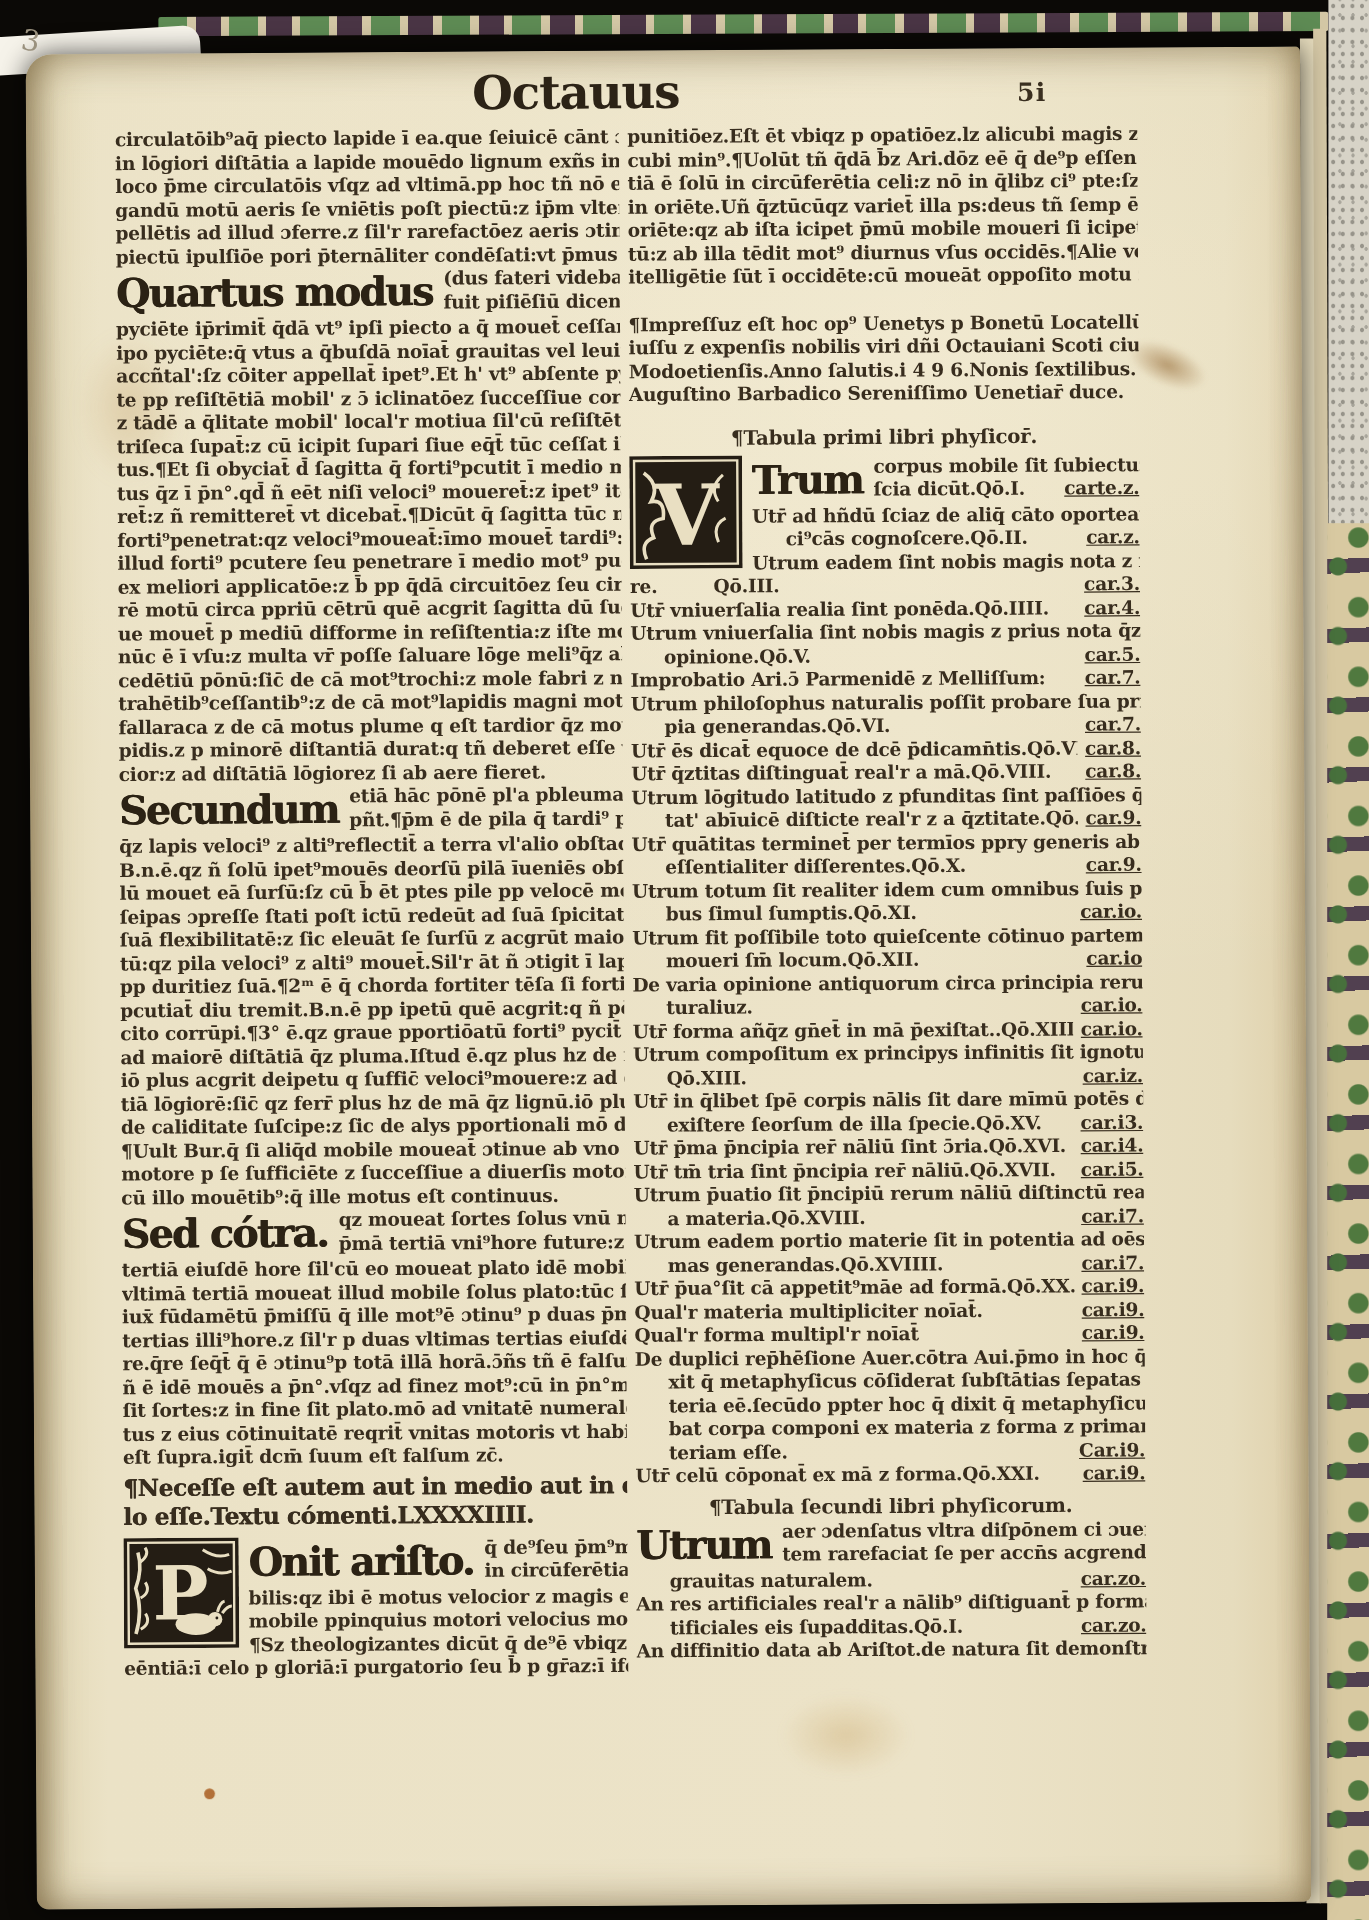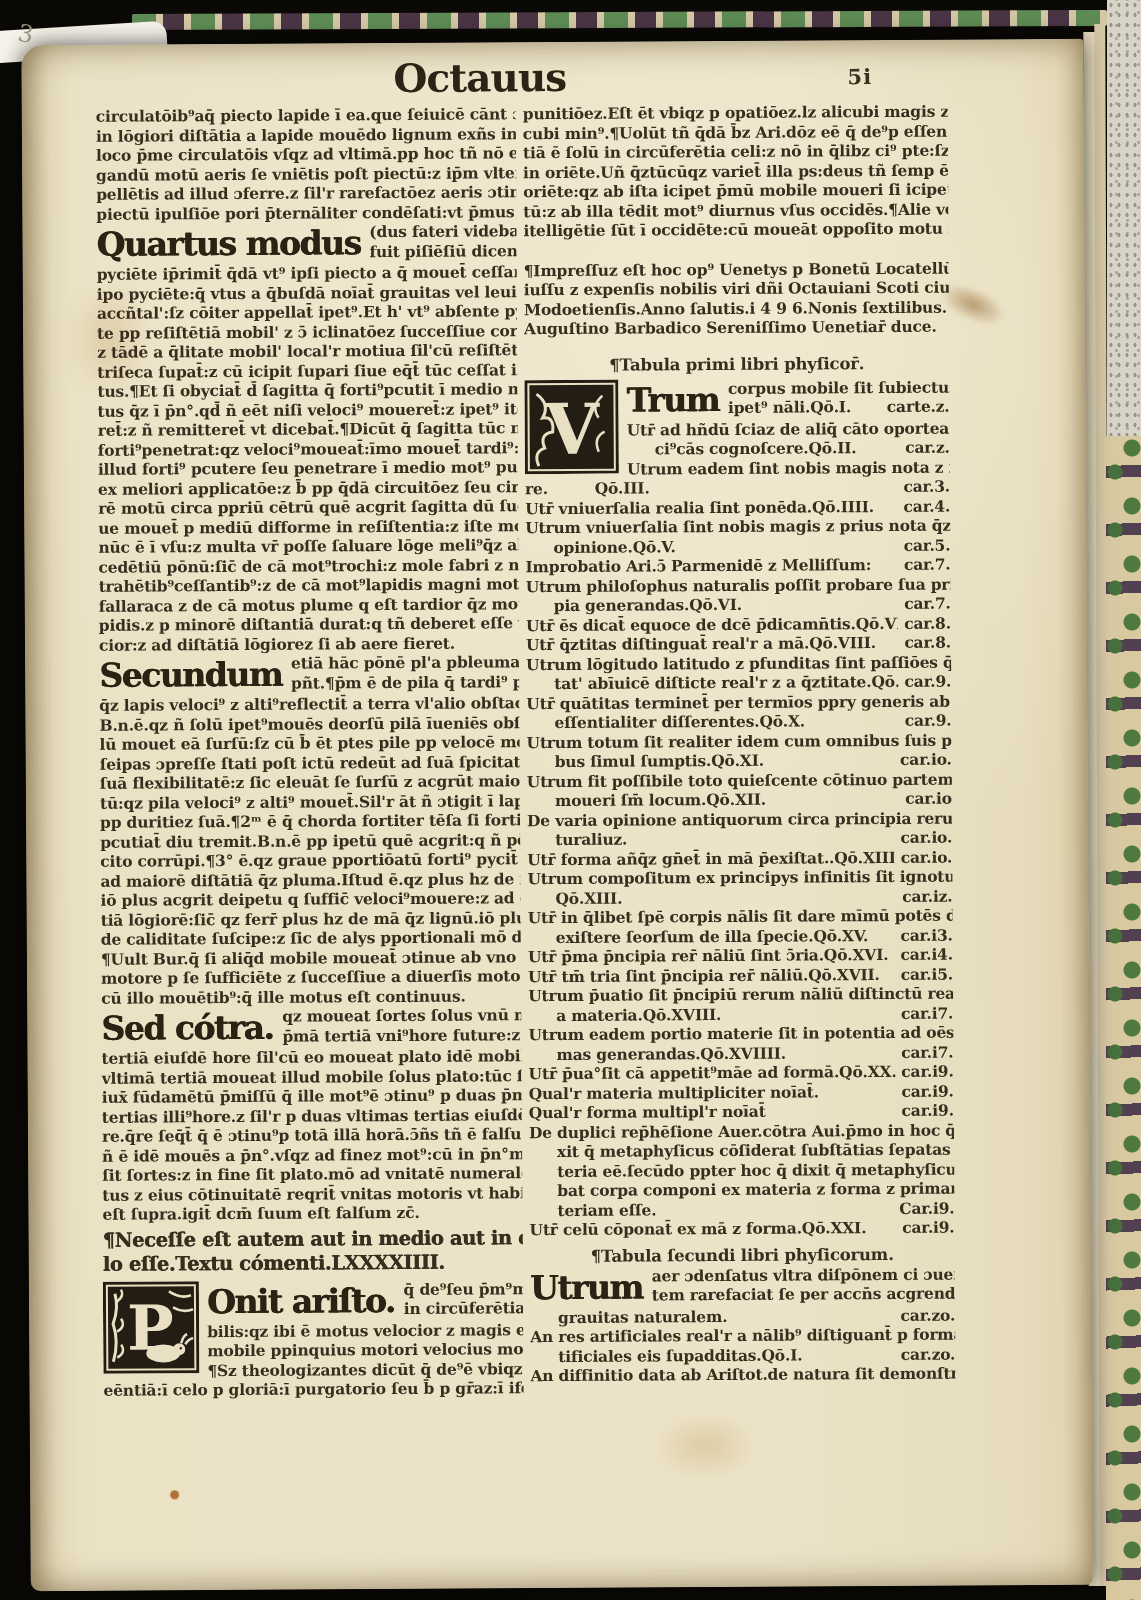--- a/index.html
+++ b/index.html
@@ -47,21 +47,21 @@
   .runhead{position:absolute;left:372px;top:12px;font-size:39px;font-weight:bold;color:#2c2316;
     letter-spacing:-1px;white-space:nowrap;}
   .folio{position:absolute;left:826px;top:24px;font-size:21px;font-weight:bold;color:#3a2f20;letter-spacing:1px;text-align:center;}
   .col{position:absolute;top:62px;width:420px;font-size:15.5px;line-height:19.5px;font-weight:bold;
     color:#382d1e;letter-spacing:-0.2px;}
   .colL{left:74px;}
   .colR{left:501px;width:425px;}
   .line{height:19.5px;white-space:nowrap;overflow:hidden;}
   .row{display:flex;}
   .row .t{flex:0 1 auto;white-space:nowrap;overflow:hidden;}
-  .row .ref{flex:0 0 auto;margin-left:auto;padding-left:6px;}
+  .row .ref{flex:0 0 auto;margin-left:auto;padding-left:6px;text-decoration:underline;}
   .ind{padding-left:28px;}
   .hrow{display:flex;gap:9px;align-items:flex-start;}
   .hbig{font-size:33px;line-height:41px;height:41px;letter-spacing:-1.5px;font-weight:bold;
     color:#2b2214;white-space:nowrap;text-shadow:0.6px 0 #2b2214;}
   .hside{flex:1;min-width:0;}
   .lemma{margin-top:4px;}
   .lemma .line{font-size:19.5px;height:24.5px;line-height:24.5px;letter-spacing:-0.4px;
     text-shadow:0.4px 0 #382d1e;}
   .initrow{display:flex;gap:8px;margin-top:4px;}
   .initcol{flex:1;min-width:0;}
@@ -242,21 +242,21 @@
           <path d="M12 14 q14 10 6 24 q12 -2 10 14 q-14 2 -8 16 q-12 4 -6 18" stroke="#e9dfc2" stroke-width="3" fill="none"></path>
           <path d="M78 16 q-12 10 -4 22 M80 52 q-12 6 -6 20" stroke="#e9dfc2" stroke-width="2.5" fill="none"></path>
           <text x="20" y="74" font-family="DejaVu Serif, serif" font-weight="bold" font-size="70" fill="#e9dfc2">V</text>
         </svg>
         <div class="initcol">
           <div class="hrow">
             <div class="hbig">Trum</div>
             <div class="hside">
               <div class="line">corpus mobile ſit ſubiectuz in</div>
               <div class="line row">
-                <span class="t">ipet⁹ nāli.Qō.I.</span>
+                <span class="t">ſcia dicūt.Qō.I.</span>
                 <span class="ref">carte.z.</span>
               </div>
             </div>
           </div>
           <div>
               <div class="line row">
                 <span class="t">Utr̄ ad hñdū ſciaz de aliq̄ cāto oporteat oēs</span>
               </div>
               <div class="line row">
                 <span class="t ind">ci⁹cās cognoſcere.Qō.II.</span>

